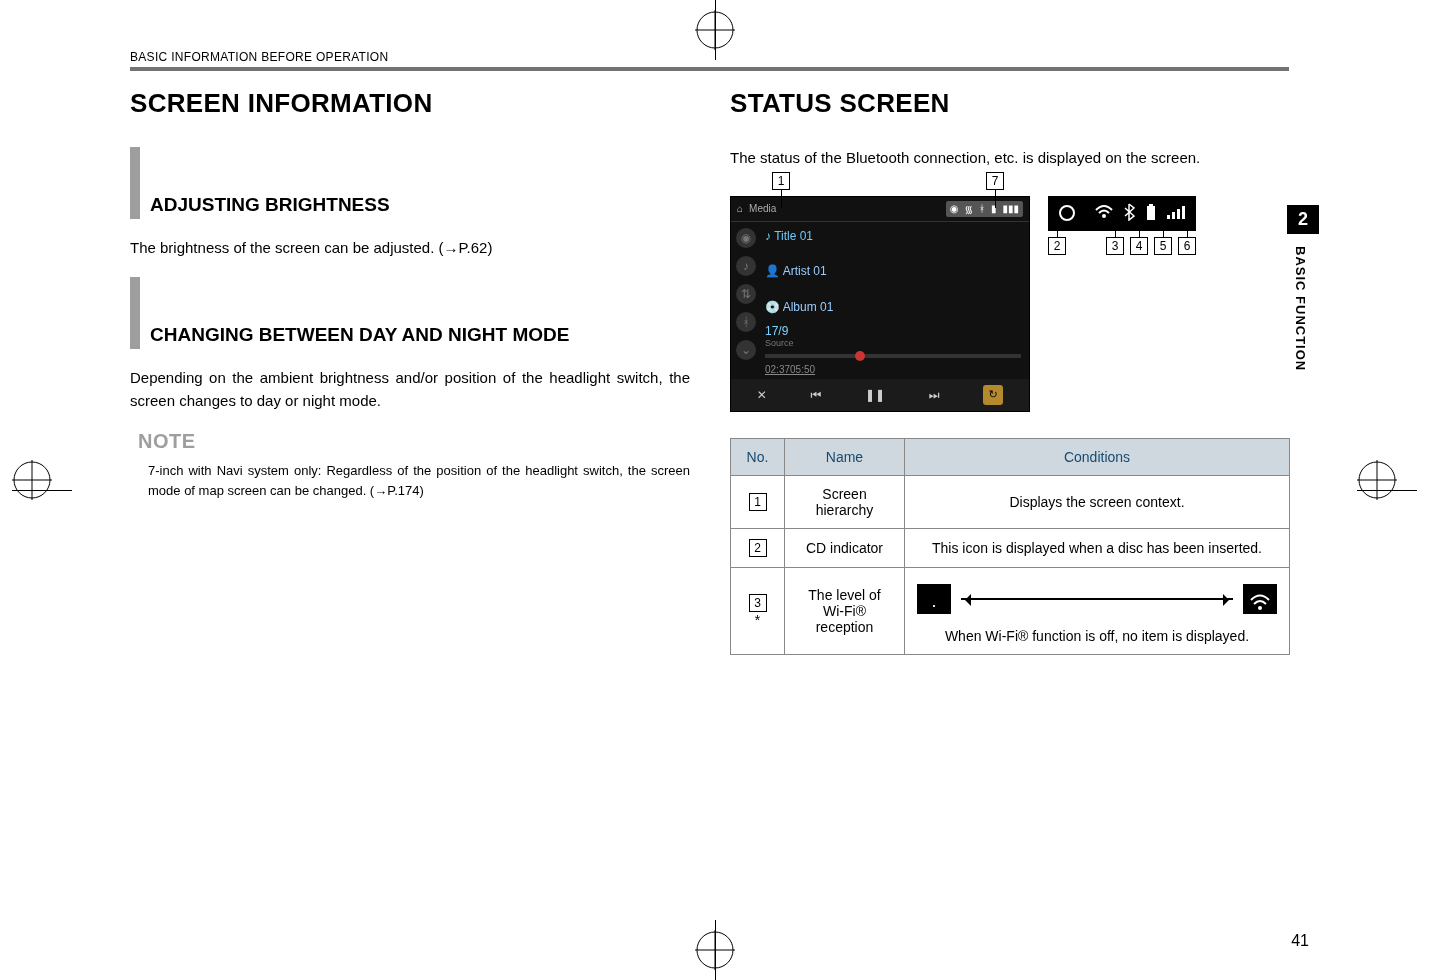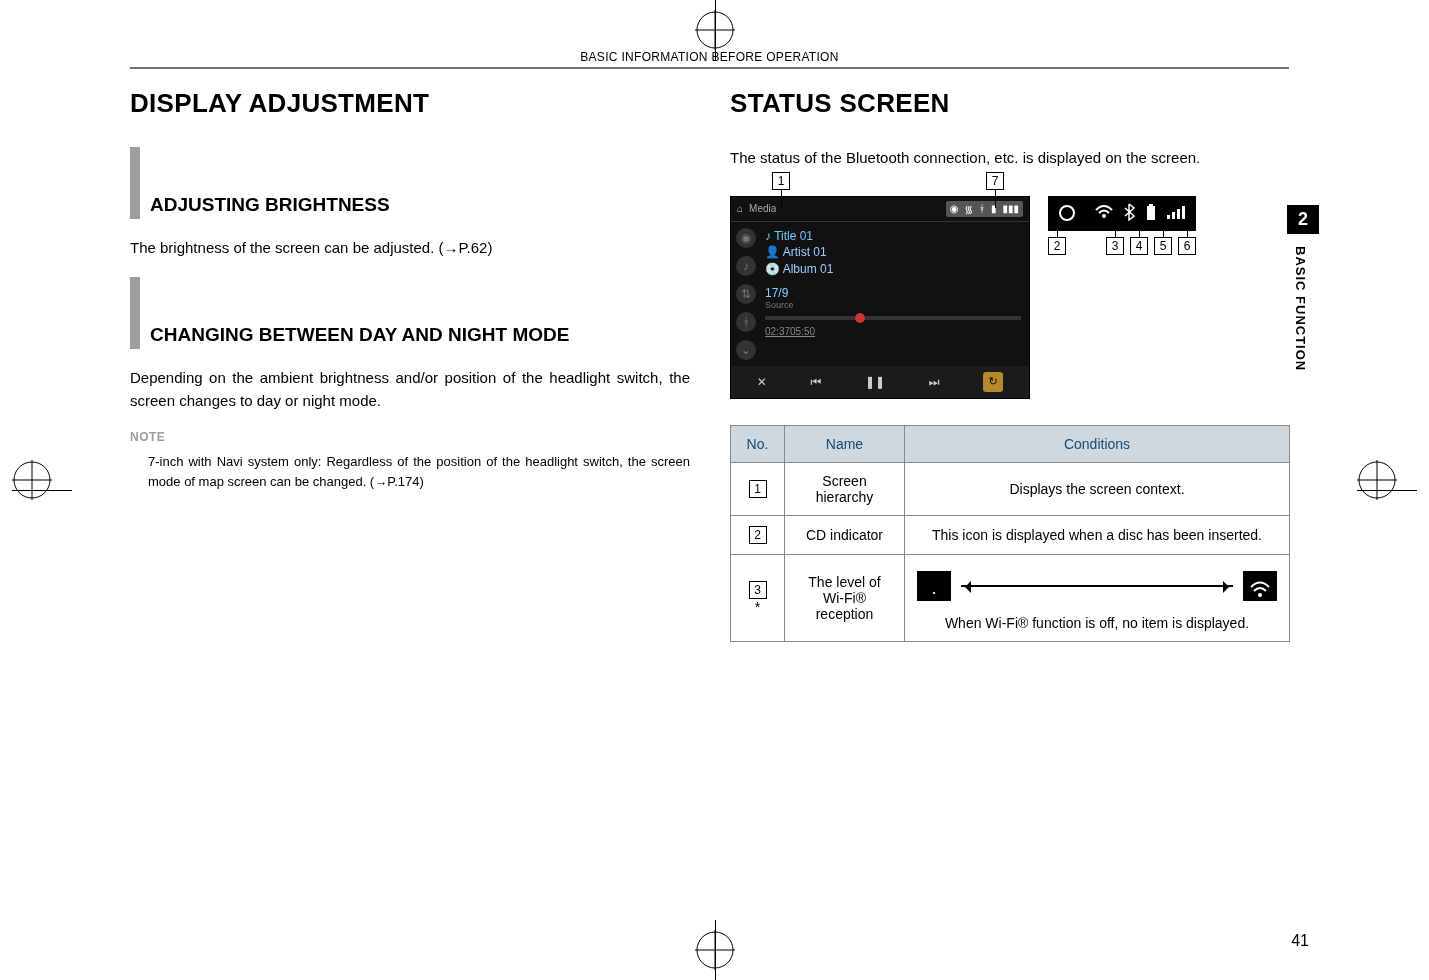--- a/index.html
+++ b/index.html
@@ -17,25 +17,25 @@
     width: 1160px;
     height: 820px;
     display: flex;
     gap: 40px;
   }
   .running-head {
     position: absolute;
     left: 130px;
     right: 140px;
     top: 50px;
-    text-align: center;
+    text-align: left;
     font-size: 12px;
     letter-spacing: 0.3px;
     color: #000;
-    border-bottom: 2px solid #737373;
+    border-bottom: 4px solid #737373;
     padding-bottom: 3px;
   }
   .col { width: 560px; }
   h1 {
     font-size: 26px;
     font-weight: bold;
     letter-spacing: 0.3px;
     margin-top: 8px;
     margin-bottom: 28px;
   }
@@ -56,25 +56,26 @@
     padding: 2px 0;
     margin-top: 44px;
   }
   p {
     font-size: 15px;
     line-height: 1.5;
     margin-bottom: 18px;
     text-align: justify;
   }
   .note-head {
-    font-size: 12px;
+    font-size: 20px;
     font-weight: bold;
     color: #9e9e9e;
     margin-bottom: 8px;
     letter-spacing: 0.5px;
+    margin-left: 8px;
   }
   .note-body {
     font-size: 13px;
     line-height: 1.5;
     color: #000;
     padding-left: 18px;
     text-align: justify;
   }
   
   .screenshot-row {
@@ -102,21 +103,21 @@
   .statusbar {
     display:flex; gap:6px; align-items:center;
     background:#555; padding:1px 4px; border-radius:2px;
     font-size:10px;
   }
   .shot-body { display:flex; }
   .shot-side { width:30px; display:flex; flex-direction:column; align-items:center; gap:8px; padding:6px 0; }
   .shot-side span { font-size:12px; color:#777; background:#333; width:20px; height:20px; border-radius:50%; display:flex; align-items:center; justify-content:center; }
   .shot-main { flex:1; padding:6px 8px 4px 4px; }
   .track-meta { font-size:12px; color:#6cf; line-height:1.4; }
-  .track-meta .a, .track-meta .al { color:#9cf; }
+  .track-meta .a, .track-meta .al { color:#9cf;margin-top:19px; }
   .track-num { font-size:12px; color:#7dd3fc; margin-top:8px; }
   .seekbar { height:4px; background:#333; position:relative; margin:6px 0; }
   .seekbar::after { content:""; position:absolute; left:35%; top:-3px; width:10px; height:10px; background:#c33; border-radius:50%; }
   .seek-lbls { display:flex; justify-content:flex-start; font-size:10px; color:#888;text-decoration:underline; }
   .shot-controls { display:flex; justify-content:space-around; align-items:center; padding:6px 4px; font-size:12px; color:#ccc; background:#1b1b1b; }
   .shot-controls .repeat { background:#b58a2e; color:#000; width:20px; height:20px; border-radius:3px; display:flex; align-items:center; justify-content:center; font-size:11px; }
 
   .zoom-block {
     display:flex; flex-direction:column; gap:6px;
   }
@@ -229,21 +230,21 @@
 <div class="running-head">BASIC INFORMATION BEFORE OPERATION</div>
 
 <div class="side-tab">
   <div class="chap">2</div>
   <div class="label">BASIC FUNCTION</div>
 </div>
 
 <div class="page">
 
   <div class="col">
-    <h1>DISPLAY ADJUSTMENT</h1>
+    <h1>SCREEN INFORMATION</h1>
 
     <div class="sec-bar">
       <div class="bar"></div>
       <h2>ADJUSTING BRIGHTNESS</h2>
     </div>
     <p>The brightness of the screen can be adjusted. (→P.62)</p>
 
     <div class="sec-bar">
       <div class="bar"></div>
       <h2>CHANGING BETWEEN DAY AND NIGHT MODE</h2>

